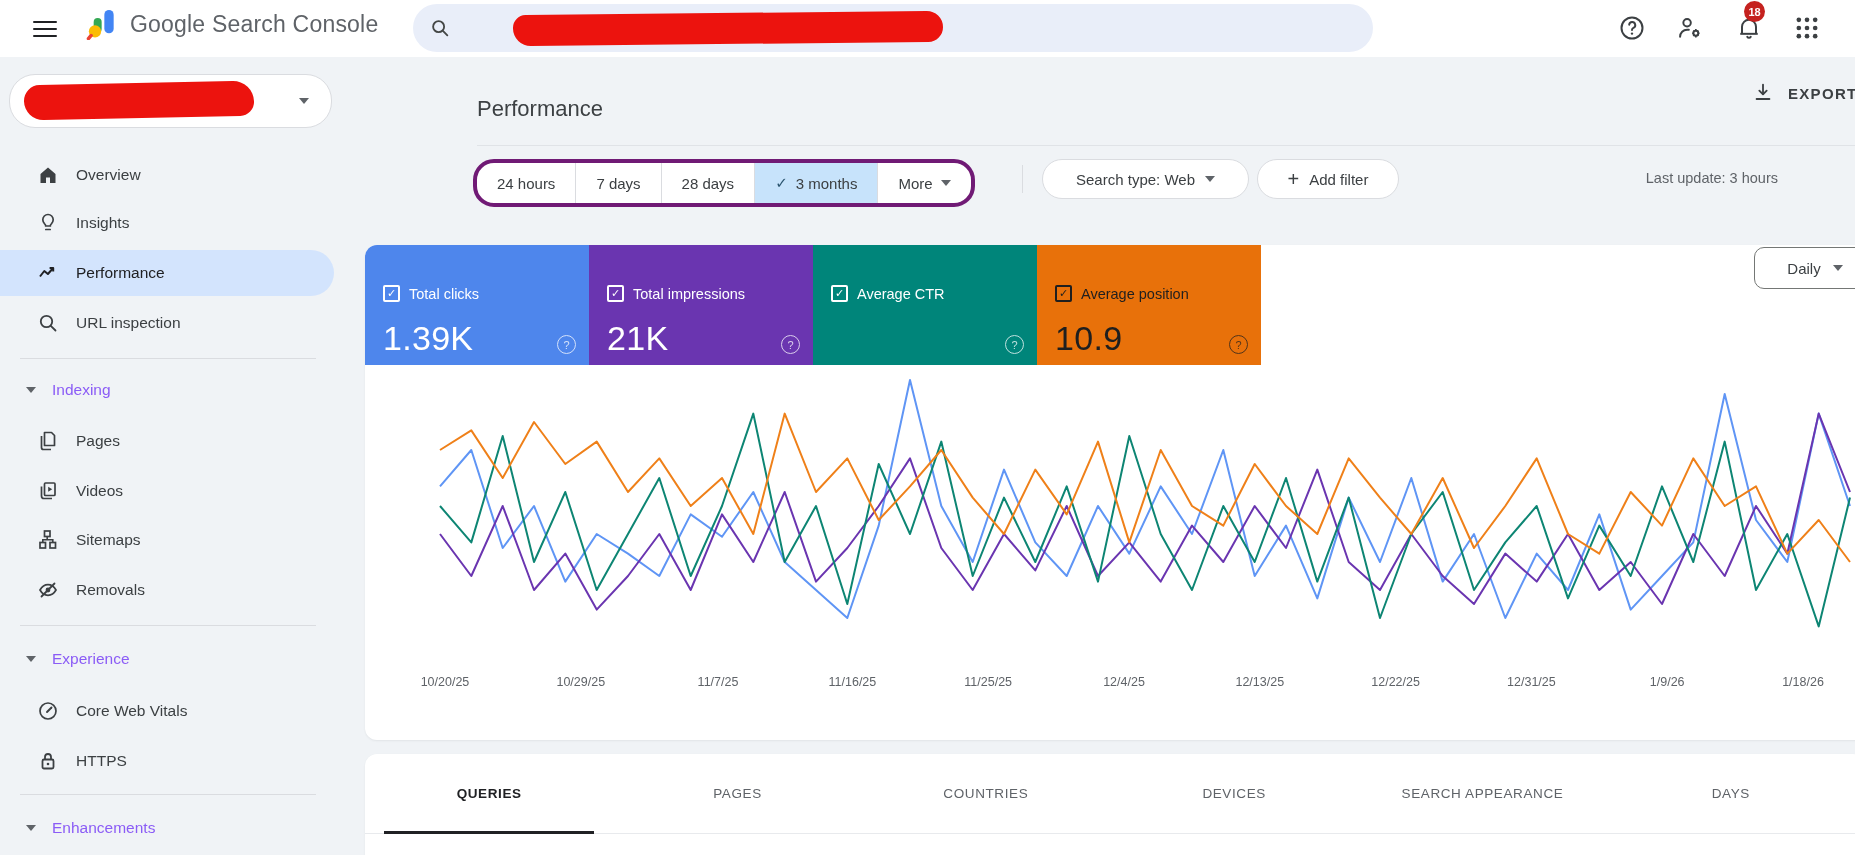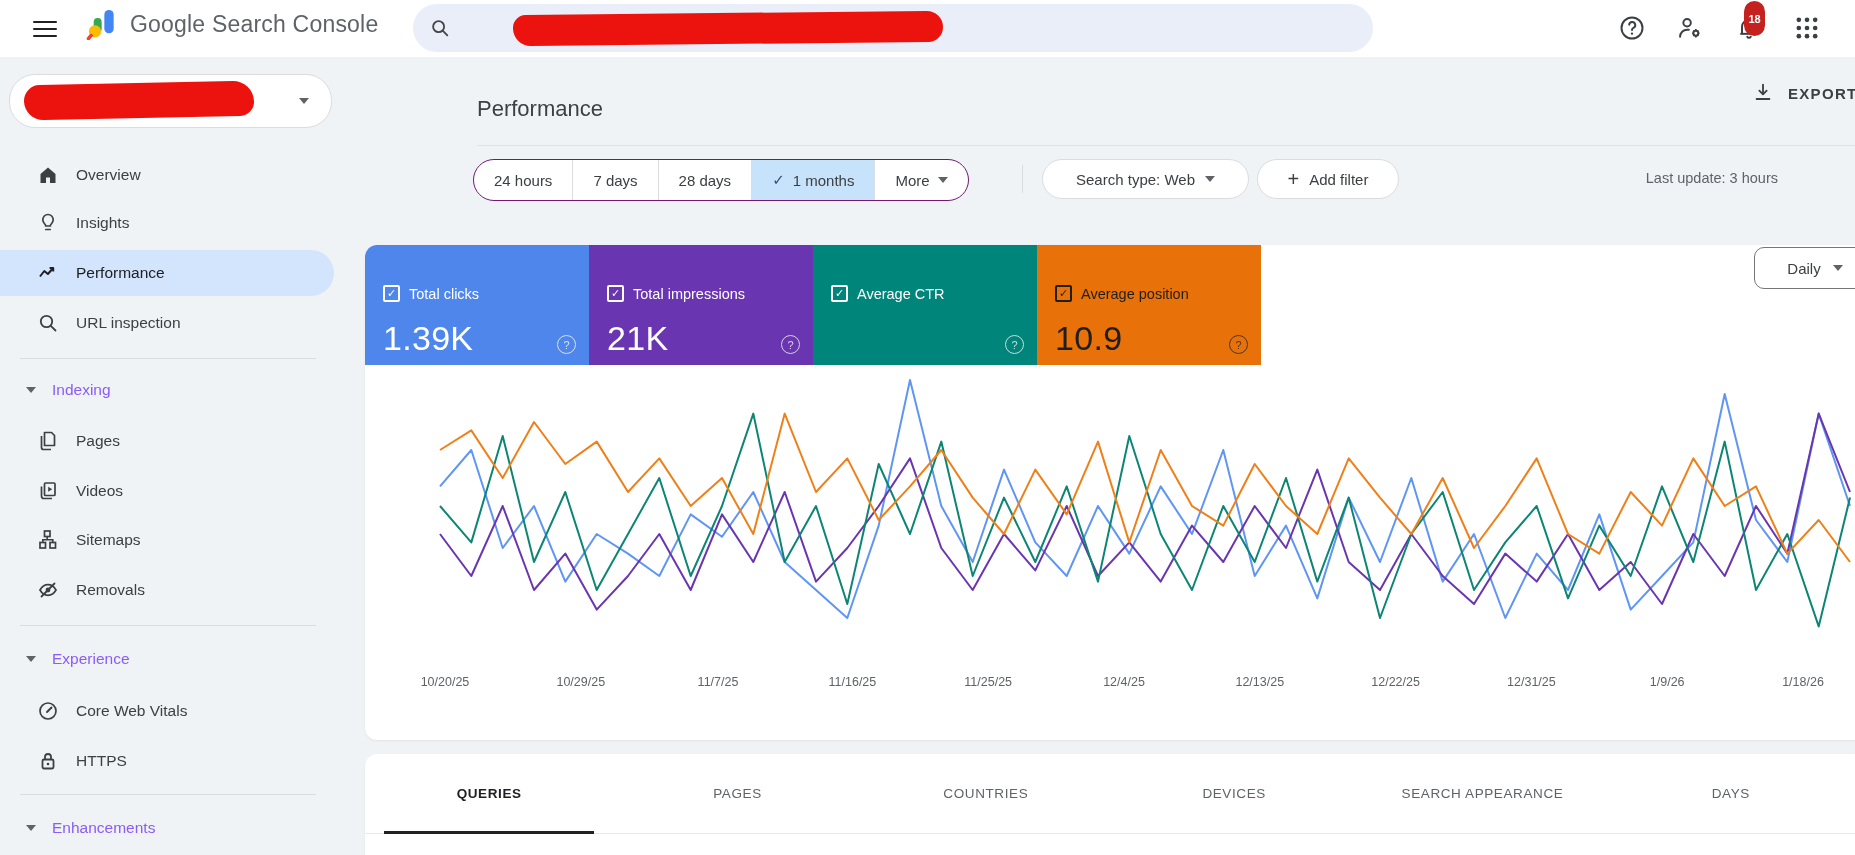--- a/index.html
+++ b/index.html
@@ -10,21 +10,21 @@
   .hamburger{position:absolute;left:33px;top:16px;width:24px;height:24px;cursor:pointer;}
   .hamburger span{display:block;height:2.4px;background:#202124;margin:4.6px 0;border-radius:1px;}
   .logo{position:absolute;left:84px;top:8px;display:flex;align-items:center;gap:12px;}
   .logo-text{font-size:23px;color:#5f6368;letter-spacing:.2px;white-space:nowrap;}
   .searchpill{position:absolute;left:413px;top:4px;width:960px;height:48px;background:#e9eef9;border-radius:24px;}
   .search-mag{position:absolute;left:16px;top:13px;}
   .redact{background:#ec130e;border-radius:20px;}
   .redact.r1{position:absolute;left:100px;top:9px;width:430px;height:31px;transform:rotate(-.6deg);border-radius:17px 22px 20px 24px;}
   .topicons{position:absolute;right:0;top:0;height:57px;}
   .topicon{position:absolute;top:14px;width:28px;height:28px;cursor:pointer;}
-  .badge{position:absolute;left:1744px;top:1px;min-width:21px;height:35px;border-radius:11px;background:#c5221f;color:#fff;
+  .badge{position:absolute;left:1744px;top:1px;min-width:21px;height:21px;border-radius:11px;background:#c5221f;color:#fff;
          font-size:11px;font-weight:700;display:flex;align-items:center;justify-content:center;z-index:6;}
   
   .property{position:absolute;left:9px;top:74px;width:321px;height:52px;background:#fff;border:1px solid #dadce0;border-radius:26px;cursor:pointer;}
   .redact.r2{position:absolute;left:14px;top:8px;width:230px;height:35px;transform:rotate(-1.2deg);border-radius:18px 24px 16px 22px;}
   .caret{display:inline-block;width:0;height:0;border-left:5px solid transparent;border-right:5px solid transparent;border-top:6px solid #5f6368;}
   .property .caret{position:absolute;right:22px;top:23px;}
   
   .sidebar{position:absolute;left:0;top:140px;width:365px;height:715px;}
   .nav-row{position:absolute;left:0;width:334px;height:46px;display:flex;align-items:center;cursor:pointer;}
   .nav-row .nicon{position:absolute;left:36px;width:24px;height:24px;}
@@ -34,21 +34,21 @@
   .nav-sec{position:absolute;left:0;width:334px;height:44px;display:flex;align-items:center;cursor:pointer;}
   .nav-sec .caret{position:absolute;left:26px;}
   .nav-sec .nlabel{position:absolute;left:52px;font-size:15.5px;color:#8b5cf6;}
   .nav-div{position:absolute;left:20px;width:296px;height:1px;background:#dadce0;}
   
   .page-title{position:absolute;left:477px;top:96px;font-size:22px;color:#3c4043;}
   .export{position:absolute;left:1752px;top:82px;display:flex;align-items:center;gap:14px;cursor:pointer;white-space:nowrap;}
   .export-label{font-size:15px;font-weight:600;letter-spacing:1.3px;color:#3c4043;}
   .hdr-divider{position:absolute;left:477px;top:145px;width:1378px;height:1px;background:#e0e3e7;}
   
-  .seg{position:absolute;left:473px;top:159px;height:40px;display:flex;border:1px solid #701a75;border-radius:21px;background:#fff;overflow:hidden;}
+  .seg{position:absolute;left:473px;top:159px;height:40px;display:flex;border:4px solid #701a75;border-radius:21px;background:#fff;overflow:hidden;}
   .seg-btn{display:flex;align-items:center;justify-content:center;gap:8px;padding:0 20px;font-size:15px;color:#3c4043;
            border-left:1px solid #dadce0;cursor:pointer;white-space:nowrap;}
   .seg-btn:first-child{border-left:none;}
   .seg-btn.selected{background:#c7e3fb;}
   .seg-btn .check{color:#2b556f;font-weight:700;font-size:15px;}
   .vdiv{position:absolute;left:1022px;top:165px;width:1px;height:28px;background:#dadce0;}
   .pill-btn{position:absolute;top:159px;height:40px;background:#fff;border:1px solid #dadce0;border-radius:21px;
             display:flex;align-items:center;justify-content:center;gap:10px;font-size:15px;color:#3c4043;cursor:pointer;box-sizing:border-box;}
   .pill-btn .plus{font-size:20px;font-weight:400;color:#3c4043;line-height:1;}
   .last-update{position:absolute;left:1578px;top:170px;width:200px;text-align:right;font-size:14.5px;color:#5f6368;white-space:nowrap;}
@@ -286,21 +286,21 @@
         <span>24 hours</span>
       </div>
       <div class="seg-btn">
         <span>7 days</span>
       </div>
       <div class="seg-btn">
         <span>28 days</span>
       </div>
       <div class="seg-btn selected">
         <span class="check">✓</span>
-        <span>1 months</span>
+        <span>3 months</span>
       </div>
       <div class="seg-btn">
         <span>More</span>
         <span class="caret"></span>
       </div>
     </div>
   <div class="vdiv"></div>
   <div class="pill-btn" style="left:1042px;width:207px;">
     <span>Search type: Web</span>
     <span class="caret"></span>

